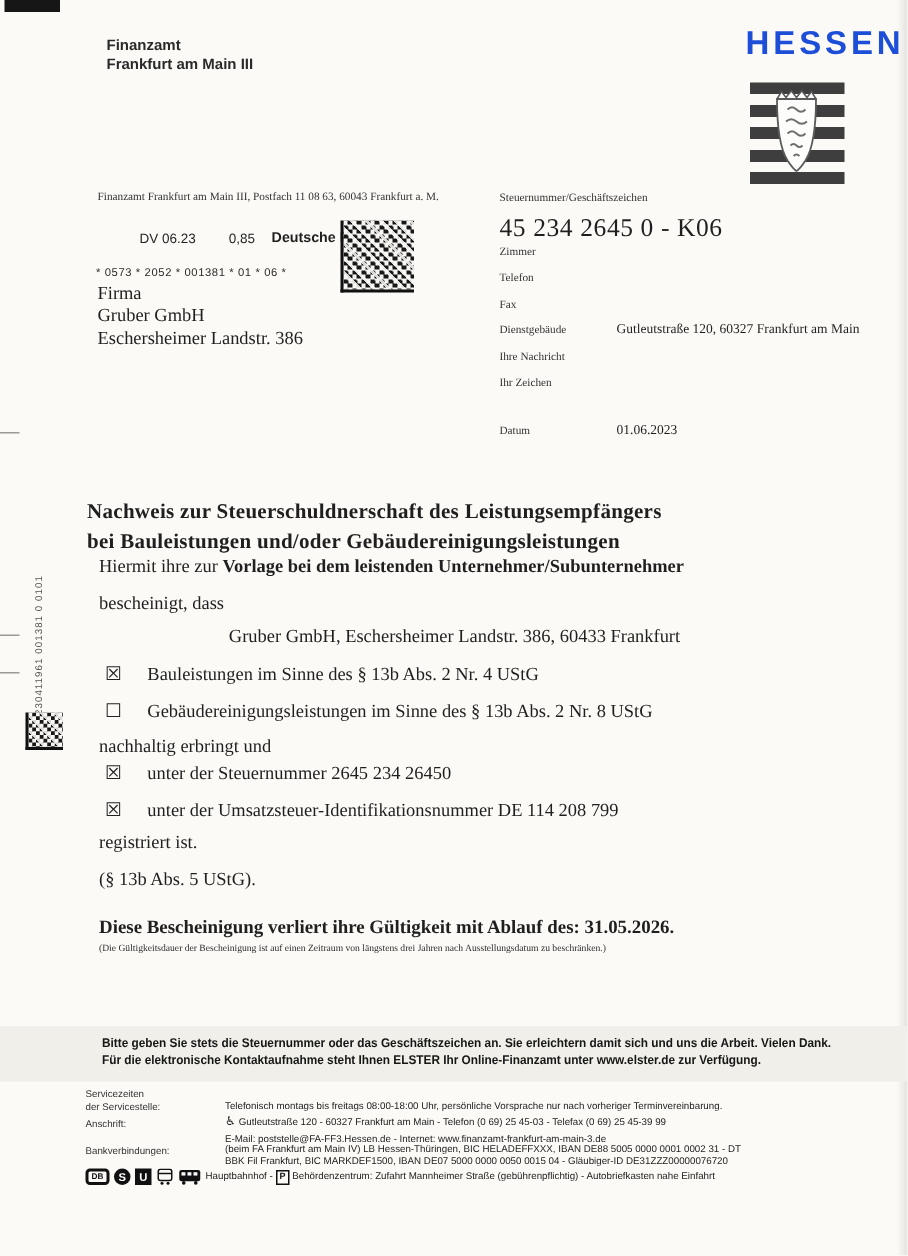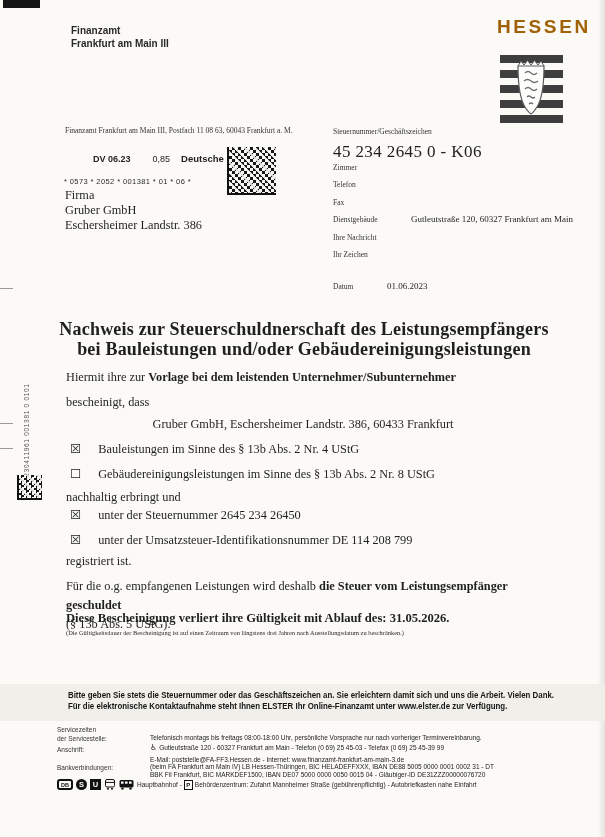--- a/index.html
+++ b/index.html
@@ -26,48 +26,48 @@
       repeating-linear-gradient(45deg, rgba(250,250,247,.85) 0 2px, transparent 2px 7px),
       conic-gradient(#181818 0 25%, #f6f5f2 0 50%, #181818 0 75%, #f6f5f2 0);
     background-size:auto,6px 6px;
     border-left:2px solid #111;border-bottom:2px solid #111;box-sizing:border-box;
   }
   .matrix-small{left:17px;top:475px;width:25px;height:25px;background-size:auto,5px 5px;}
   .matrix-post{left:227px;top:147px;width:49px;height:48px;}
 
   
   .office{left:71px;top:24px;font-size:10px;line-height:13px;font-weight:bold;color:#2a2a2a;}
-  .hessen-word{left:497px;top:16px;font-size:19px;letter-spacing:2.6px;font-weight:600;color:#a16207;}
+  .hessen-word{left:497px;top:16px;font-size:22px;letter-spacing:2.6px;font-weight:600;color:#1d4ed8;}
   .hessen-bars{left:500px;top:55px;width:63px;height:68px;
     background:repeating-linear-gradient(180deg,#3e3e3e 0 8px,rgba(0,0,0,0) 8px 15px);}
   .hessen-shield{left:511px;top:57px;}
 
   
   .sender{left:65px;top:126px;font-size:7.5px;color:#333;}
   .frank-row{left:93px;top:153px;display:flex;align-items:center;font-size:9px;}
-  .frank-row .dv{font-weight:bold;font-family:"Liberation Sans",sans-serif;}
+  .frank-row .dv{font-weight:normal;font-family:"Liberation Sans",sans-serif;}
   .frank-row .postage{margin-left:22px;font-family:"Liberation Sans",sans-serif;}
   .frank-row .carrier{margin-left:11px;font-weight:bold;font-family:"Liberation Sans",sans-serif;font-size:9.5px;}
   .frank-row svg{margin-left:3px;}
   .frank-code{left:64px;top:177px;font-family:"Liberation Sans",sans-serif;font-size:7.5px;letter-spacing:.4px;color:#2b2b2b;}
   .recipient{left:65px;top:188px;font-size:12.3px;line-height:14.8px;}
 
   
   .ref-label{left:333px;top:127px;font-size:7.5px;color:#333;}
   .ref-value{left:333px;top:142px;font-size:17px;font-weight:normal;letter-spacing:.4px;}
   .info-rows{left:333px;top:159px;font-size:7.5px;line-height:16.4px;color:#333;}
   .info-rows .lab{display:inline-block;width:78px;}
   .info-rows .val{font-size:9px;color:#1f1f1f;}
   .datum-row{left:333px;top:281px;font-size:7.5px;color:#333;}
-  .datum-row .lab{display:inline-block;width:54px;}
+  .datum-row .lab{display:inline-block;width:78px;}
   .datum-row .val{font-size:9px;color:#1f1f1f;}
 
   
-  .title{left:58px;top:319px;width:492px;text-align:center;font-weight:bold;
-    font-size:18px;line-height:20px;letter-spacing:.2px;}
+  .title{left:58px;top:332px;width:492px;text-align:left;font-weight:bold;
+    font-size:14px;line-height:20px;letter-spacing:.2px;}
   .line{left:66px;font-size:12.3px;}
   .company{left:66px;top:417px;width:474px;text-align:center;font-size:12.3px;}
   .cb-row{left:70px;display:flex;align-items:flex-start;font-size:12.3px;}
   .cb-glyph{font-family:"DejaVu Sans",sans-serif;font-size:12.5px;line-height:14px;margin-right:17px;color:#222;}
   .tax-wrap{left:66px;top:577px;width:486px;font-size:12.3px;line-height:19px;}
   .validity{left:66px;top:611px;font-size:12.6px;font-weight:bold;}
   .validity-note{left:66px;top:629px;font-size:6.4px;color:#2b2b2b;}
 
   
   .band{left:0;top:684px;width:605px;height:37px;background:#f0efe9;}
@@ -174,23 +174,20 @@
   <span class="cb-glyph">☒</span>
   <span>unter der Steuernummer 2645 234 26450</span>
 </div>
 <div class="abs cb-row serif" style="top:533px">
   <span class="cb-glyph">☒</span>
   <span>unter der Umsatzsteuer-Identifikationsnummer DE 114 208 799</span>
 </div>
 <div class="abs line serif" style="top:554px">registriert ist.</div>
 
 <div class="abs tax-wrap serif">
-  <div>
-    <span>Für die o.g. empfangenen Leistungen wird deshalb </span><span class="b">die Steuer vom Leistungsempfänger geschuldet</span>
-  </div>
   <div>(§ 13b Abs. 5 UStG).</div>
 </div>
 
 <div class="abs validity serif">Diese Bescheinigung verliert ihre Gültigkeit mit Ablauf des: 31.05.2026.</div>
 <div class="abs validity-note serif">(Die Gültigkeitsdauer der Bescheinigung ist auf einen Zeitraum von längstens drei Jahren nach Ausstellungsdatum zu beschränken.)</div>
 
 <div class="abs band"></div>
 <div class="abs notice1">
   <div class="notice-line">Bitte geben Sie stets die Steuernummer oder das Geschäftszeichen an. Sie erleichtern damit sich und uns die Arbeit. Vielen Dank.</div>
 </div>

